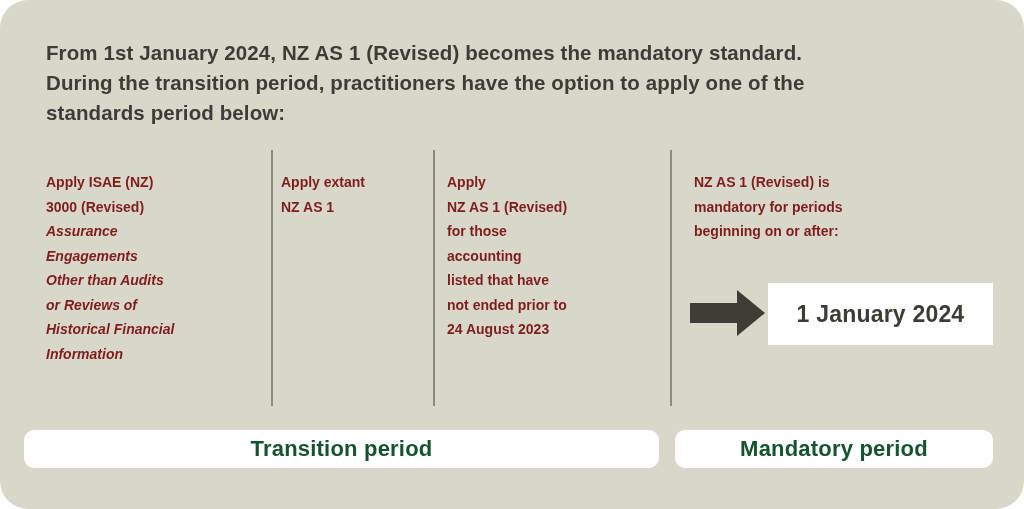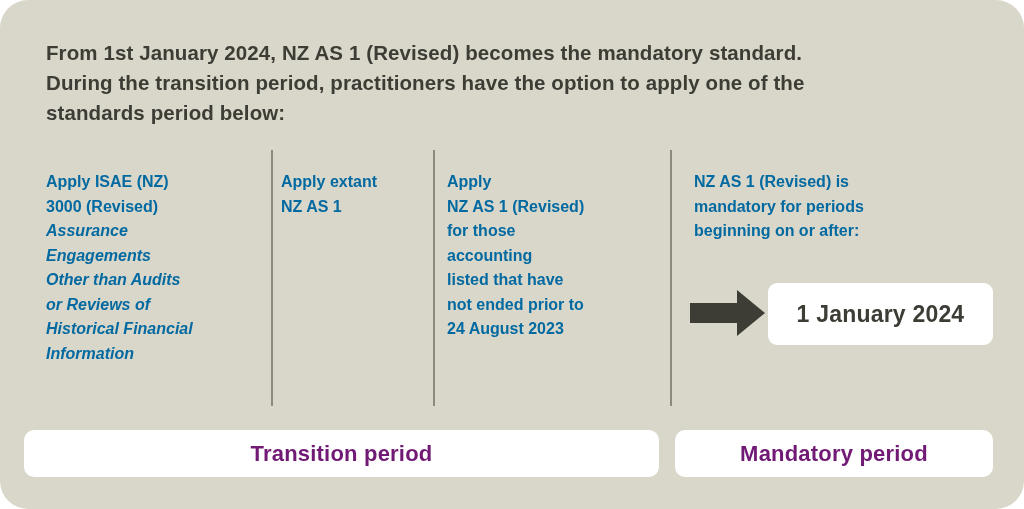--- a/index.html
+++ b/index.html
@@ -46,22 +46,22 @@
     top: 150px;
     width: 1024px;
     height: 256px;
   }
 
   .col {
     position: absolute;
     top: 0;
     height: 256px;
     box-sizing: border-box;
-    color: #0369a1;
-    font-size: 16px;
+    color: #7f1d1d;
+    font-size: 14px;
     font-weight: bold;
     line-height: 24.5px;
   }
   .col-inner {
     padding-top: 20px;
   }
 
   .col-1 { left: 46px;  width: 215px; }
   .col-2 { left: 281px; width: 142px; }
   .col-3 { left: 447px; width: 212px; }
@@ -90,40 +90,40 @@
   }
   .arrow svg { display: block; }
 
   .date-box {
     position: absolute;
     left: 768px;
     top: 283px;
     width: 225px;
     height: 62px;
     background: #ffffff;
-    border-radius: 9px;
+    border-radius: 0;
     display: flex;
     align-items: center;
     justify-content: center;
     color: #3d3d36;
     font-size: 23px;
     font-weight: bold;
     letter-spacing: 0.2px;
   }
 
   .period-bar {
     position: absolute;
     top: 430px;
-    height: 47px;
+    height: 38px;
     background: #ffffff;
     border-radius: 10px;
     display: flex;
     align-items: center;
     justify-content: center;
-    color: #701a75;
+    color: #14532d;
     font-size: 22px;
     font-weight: bold;
     letter-spacing: 0.2px;
   }
   .bar-transition { left: 24px;  width: 635px; }
   .bar-mandatory  { left: 675px; width: 318px; }
 </style>
 </head>
 <body>
 

